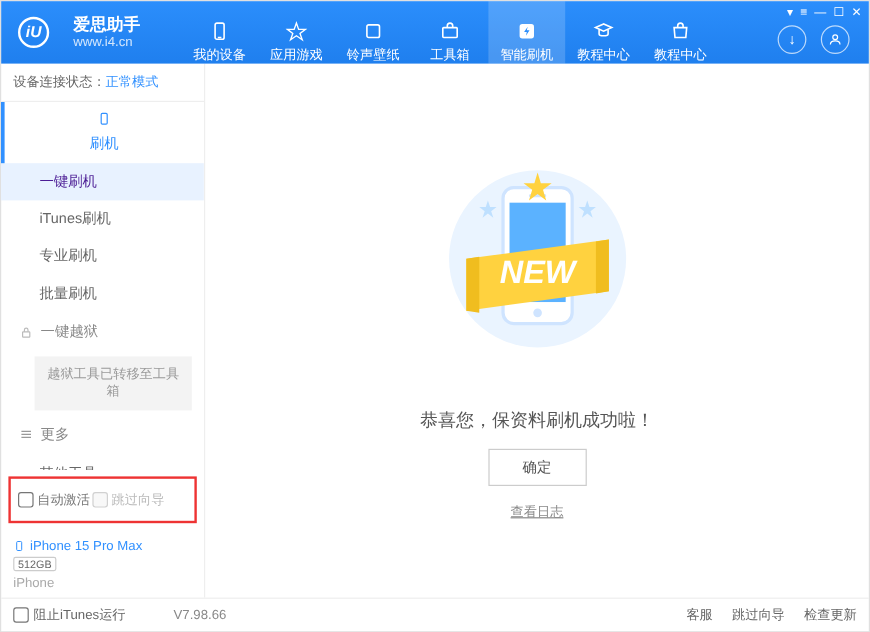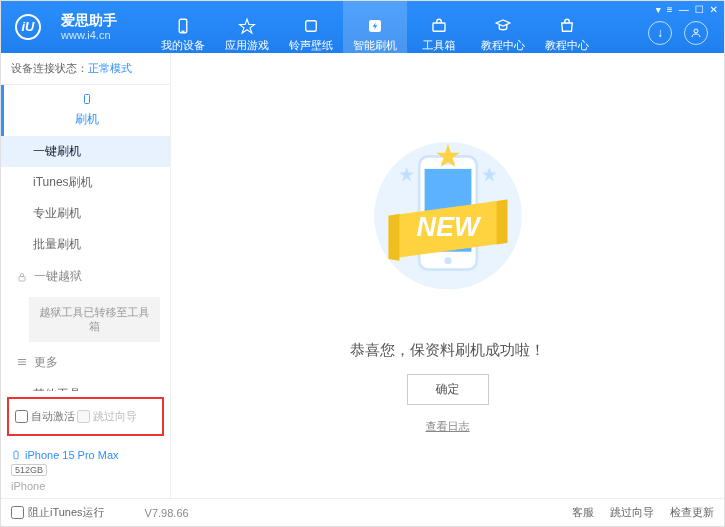--- a/index.html
+++ b/index.html
@@ -25,21 +25,21 @@
 
 .body { flex: 1; display: flex; min-height: 0; }
 
 .sidebar { width: 170px; border-right: 1px solid #eee; display: flex; flex-direction: column; font-size: 12px; color: #555; }
 .status-bar { padding: 8px 10px; font-size: 11px; color: #666; border-bottom: 1px solid #eee; }
 .status-val { color: #3090ff; }
 .sb-list { flex: 1; overflow: auto; }
 .sb-group { padding: 8px 12px; display: flex; align-items: center; gap: 6px; color: #888; border-left: 3px solid transparent; }
 .sb-group.main { color: #3090ff; border-left-color: #3090ff; }
 .sb-item { padding: 7px 12px 7px 32px; color: #666; cursor: pointer; }
-.sb-item.active { background: #e8f2ff; color: #0f172a; }
+.sb-item.active { background: #e8f2ff; color: #4c1d95; }
 .sb-note { margin: 4px 10px 4px 28px; padding: 8px 6px; background: #f3f3f3; color: #999; font-size: 11px; text-align: center; line-height: 1.3; }
 .sb-checks { border: 2px solid #e33; margin: 6px; padding: 10px 6px; display: flex; gap: 2px; font-size: 11px; color: #777; }
 .sb-checks label { display: flex; align-items: center; gap: 3px; }
 .sb-checks .disabled { color: #bbb; }
 .device-box { padding: 6px 10px; font-size: 11px; color: #3090ff; }
 .device-box .storage { display: inline-block; border: 1px solid #ccc; color: #666; font-size: 9px; padding: 0 3px; margin-top: 2px; border-radius: 2px; }
 .device-box .model { color: #aaa; margin-top: 4px; }
 
 .main { flex: 1; display: flex; flex-direction: column; align-items: center; justify-content: center; position: relative; }
 .hero { display: flex; flex-direction: column; align-items: center; gap: 14px; }
@@ -86,37 +86,37 @@
         <span>应用游戏</span>
       </div>
       <div class="nav-item">
         <div class="nav-icon">
             <svg viewBox="0 0 24 24" width="18" height="18" fill="none" stroke="#fff" stroke-width="1.8">
               <rect x="5" y="5" width="14" height="14" rx="2"></rect>
             </svg>
           </div>
         <span>铃声壁纸</span>
       </div>
+      <div class="nav-item">
+        <div class="nav-icon">
+            <svg viewBox="0 0 24 24" width="18" height="18" fill="none" stroke="#fff" stroke-width="1.8">
+              <rect x="4" y="8" width="16" height="11" rx="1"></rect>
+              <path d="M9 8V6a3 3 0 016 0v2"></path>
+            </svg>
+          </div>
+        <span>工具箱</span>
+      </div>
       <div class="nav-item active">
         <div class="nav-icon">
             <svg viewBox="0 0 24 24" width="18" height="18" fill="#fff">
               <rect x="4" y="4" width="16" height="16" rx="3" fill="#fff"></rect>
               <path d="M13 7l-4 6h3l-1 4 4-6h-3z" fill="#2b8efc"></path>
             </svg>
           </div>
         <span>智能刷机</span>
-      </div>
-      <div class="nav-item">
-        <div class="nav-icon">
-            <svg viewBox="0 0 24 24" width="18" height="18" fill="none" stroke="#fff" stroke-width="1.8">
-              <rect x="4" y="8" width="16" height="11" rx="1"></rect>
-              <path d="M9 8V6a3 3 0 016 0v2"></path>
-            </svg>
-          </div>
-        <span>工具箱</span>
       </div>
       <div class="nav-item">
         <div class="nav-icon">
             <svg viewBox="0 0 24 24" width="18" height="18" fill="none" stroke="#fff" stroke-width="1.8">
               <path d="M12 4L3 8l9 4 9-4-9-4z"></path>
               <path d="M7 10v5c0 1 2 2 5 2s5-1 5-2v-5"></path>
             </svg>
           </div>
         <span>教程中心</span>
       </div>

